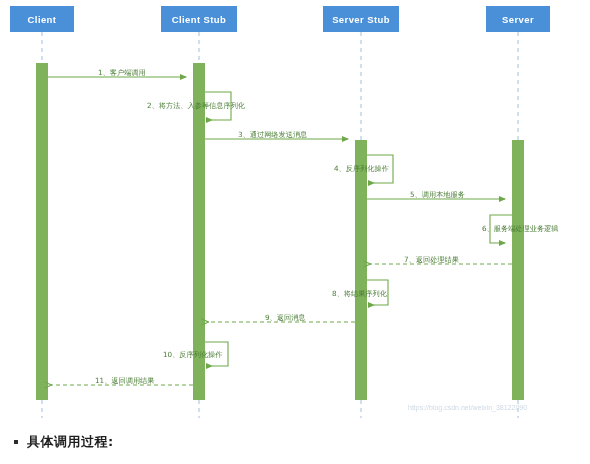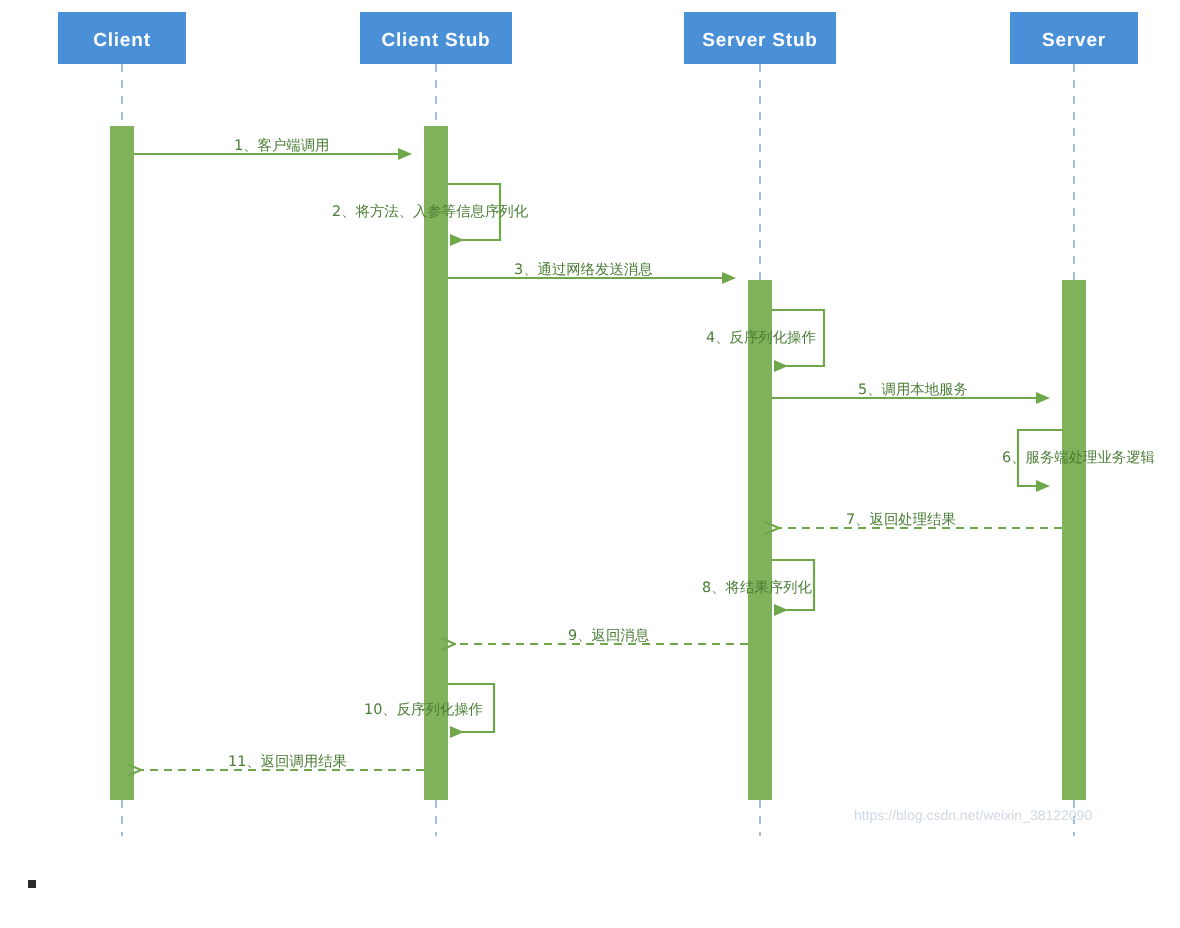--- a/index.html
+++ b/index.html
@@ -12,21 +12,20 @@
     height: 464px;
     font-family: "Liberation Sans", "DejaVu Sans", sans-serif;
     position: relative;
     overflow: hidden;
   }
   #diagram-canvas {
     position: absolute;
     left: 0; top: 0;
     width: 482px;
     height: 420px;
-    margin-left: 19px;
   }
   #diagram-canvas svg {
     display: block;
   }
   .lifeline-box-label {
     font-size: 9.5px;
     font-weight: bold;
     fill: #ffffff;
     letter-spacing: 0.4px;
   }
@@ -172,13 +171,14 @@
       <line x1="193" y1="385" x2="51" y2="385" stroke="#6fa84a" stroke-width="1" stroke-dasharray="4,3" marker-end="url(#arrow-open-rev)"></line>
       <text class="msg-label" x="95" y="383">11、返回调用结果</text>
     </g>
 
     <text class="watermark-text" x="408" y="410">https://blog.csdn.net/weixin_38122090</text>
   </svg>
 </div>
 
 <div id="bottom-caption">
   <span class="caption-bullet"></span>
+  <span class="caption-text">具体调用过程:</span>
 </div>
 
 </body></html>

